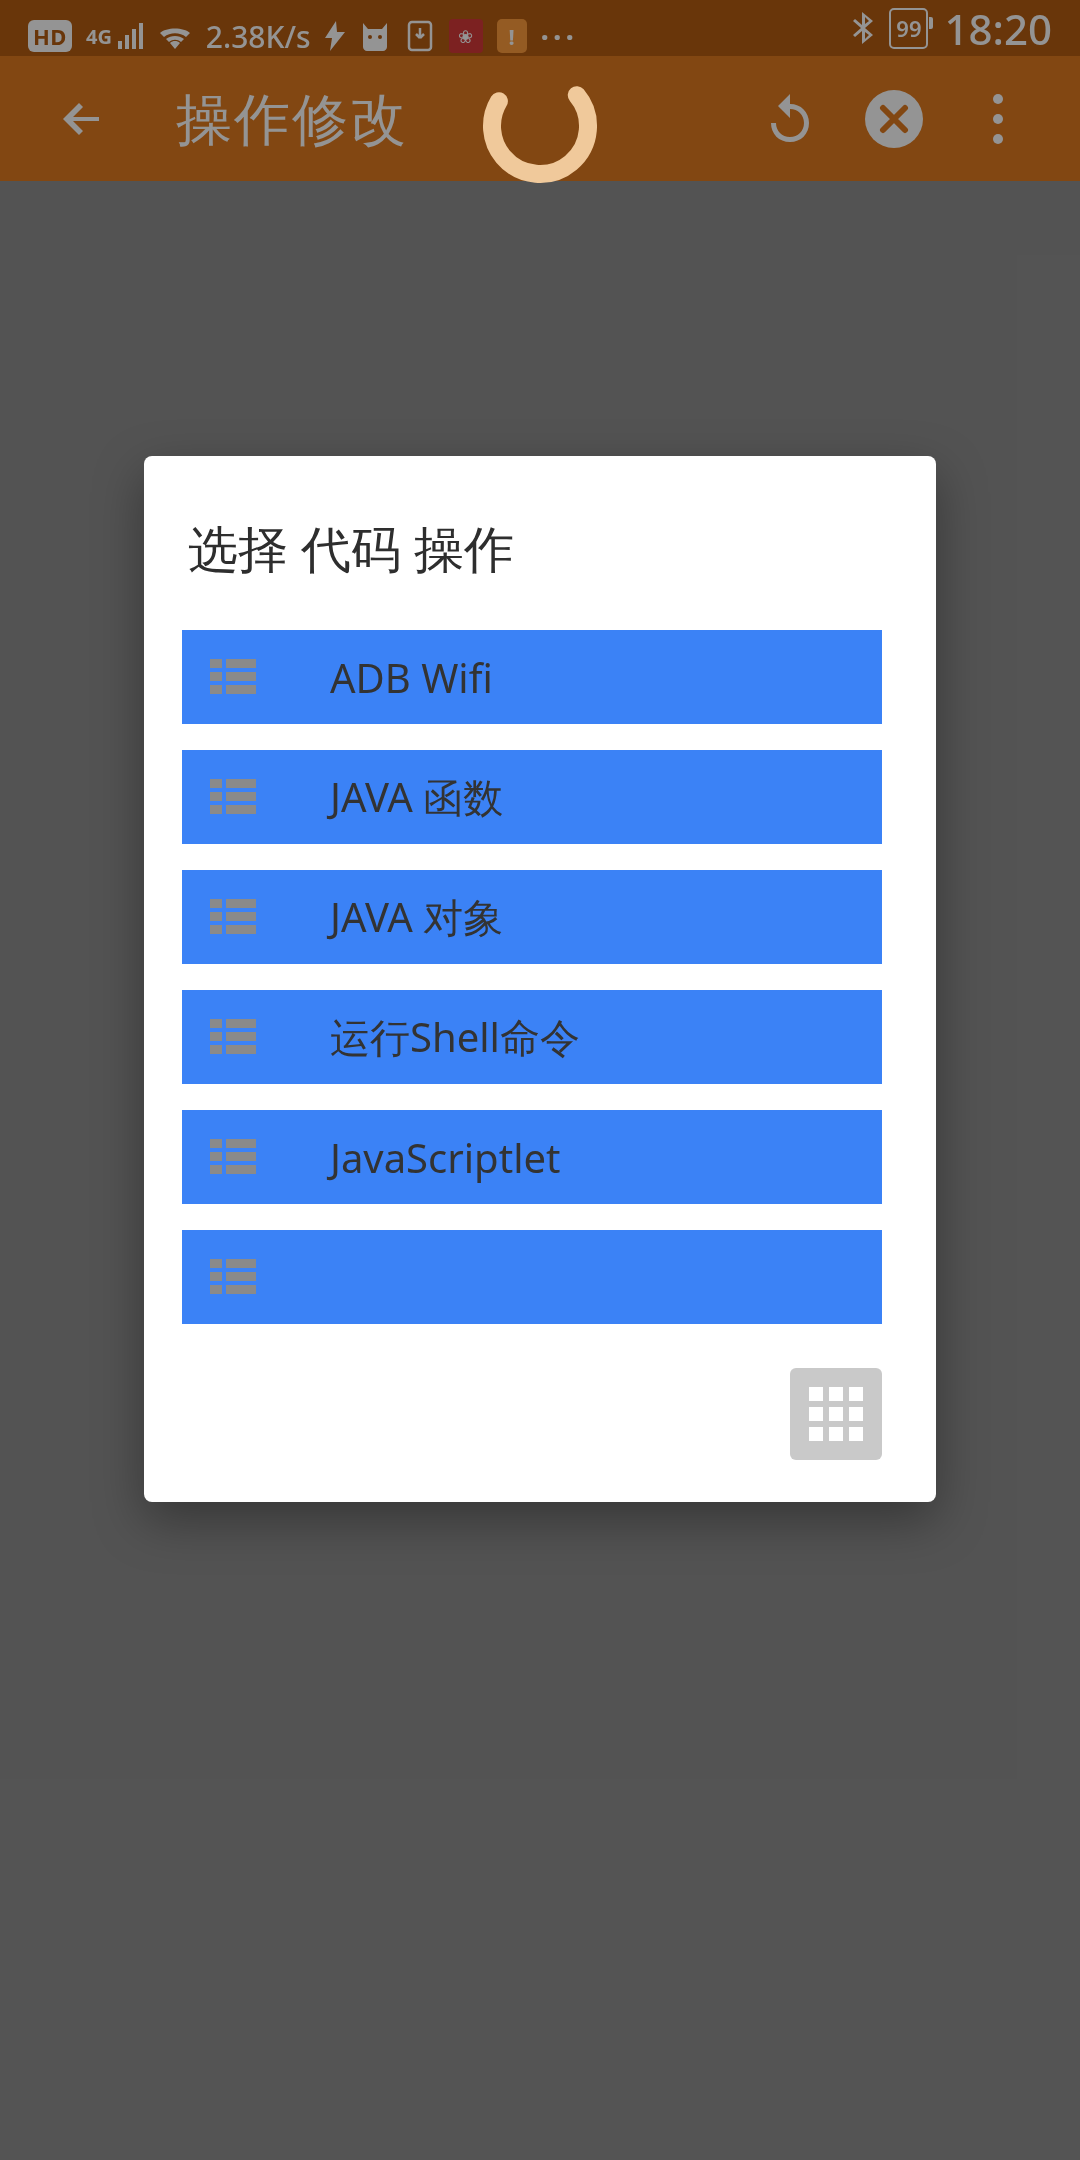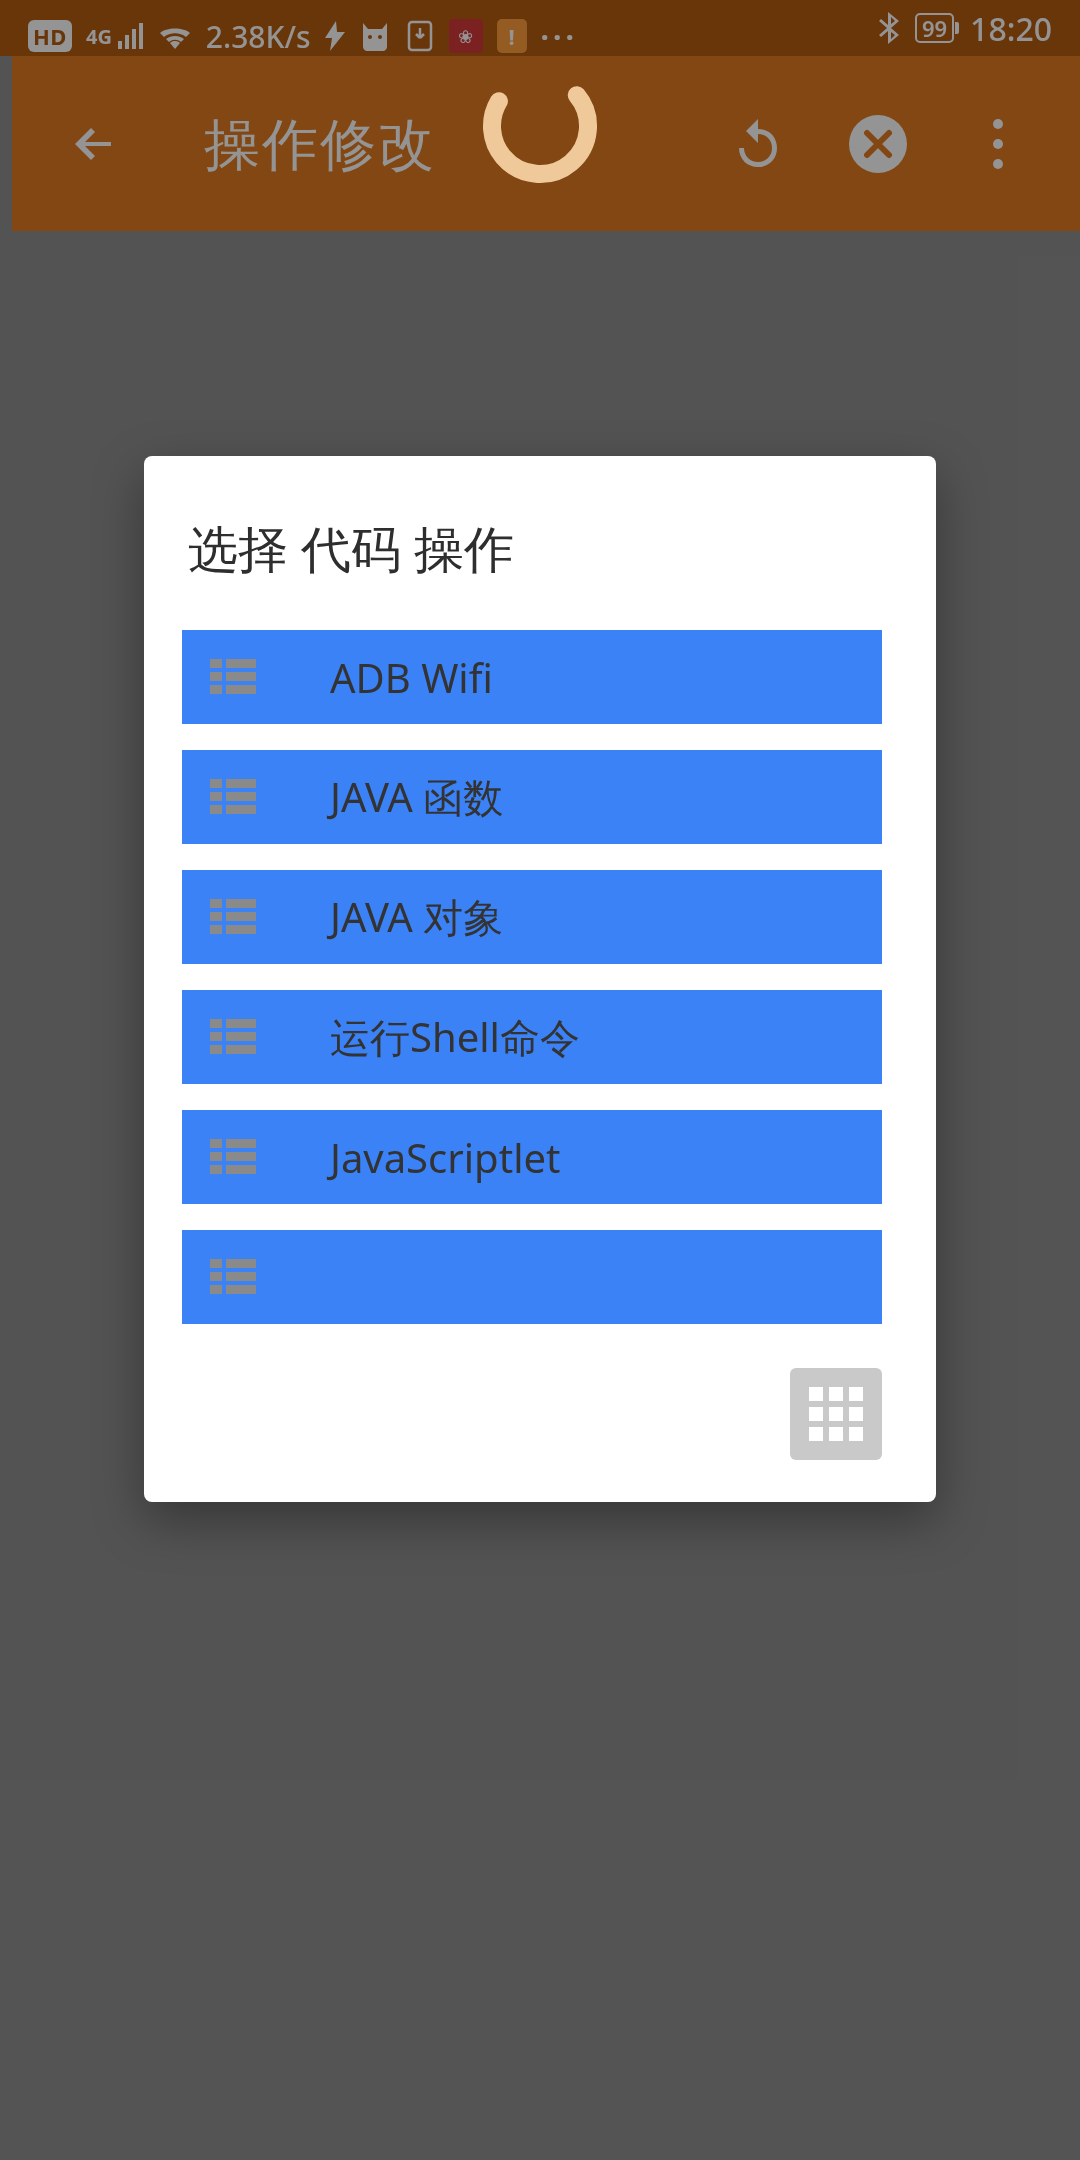--- a/index.html
+++ b/index.html
@@ -14,37 +14,36 @@
   }
   .status-left { display: flex; align-items: center; gap: 14px; margin-top: 16px; }
   .status-right { margin-left: auto; display: flex; align-items: center; gap: 16px; }
   .hd-badge {
     background: #fff; color: #b65d12; border-radius: 6px; padding: 1px 5px;
     font-size: 22px; font-weight: 700; letter-spacing: 0.5px;
   }
   .status-icon { display: inline-flex; }
   .battery-box {
     display: inline-flex; align-items: center; border: 2.5px solid #fff;
-    border-radius: 5px; padding: 0 5px; height: 30px; position: relative;
+    border-radius: 5px; padding: 0 5px; height: 41px; position: relative;
   }
   .battery-box::after {
     content: ""; position: absolute; right: -7px; top: 7px; width: 4px; height: 12px;
     background: #fff; border-radius: 0 2px 2px 0;
   }
   .red-sq { width: 34px; height: 34px; background: #d63a3a; border-radius: 4px;
             display:flex; align-items:center; justify-content:center; font-size:18px;}
   .orange-sq { width: 30px; height: 34px; background: #ff9e3d; border-radius: 5px;
                display:flex; align-items:center; justify-content:center; color:#fff; font-size:22px; font-weight:700;}
 
   
   .app-bar {
-    position: absolute; top: 56px; left: 12px; right: 0; height: 175px;
+    position: absolute; top: 56px; left: 0; right: 0; height: 125px;
     background: #e17b1f; display: flex; align-items: center; padding: 0 44px;
     color: #fff;
-    gap: 16px;
   }
   .app-bar .title { font-size: 56px; font-weight: 400; margin-left: 56px; letter-spacing: 2px; }
   .app-bar .spacer { flex: 1; }
   .app-bar .ab-btn { width: 76px; height: 76px; display: flex; align-items: center; justify-content: center; margin-left: 28px; }
   .close-circle {
     width: 58px; height: 58px; border-radius: 50%; background: #fff;
     display: flex; align-items: center; justify-content: center; color: #e17b1f;
     font-size: 38px; font-weight: 700;
   }
   .dots { display: flex; flex-direction: column; gap: 10px; }
@@ -132,21 +131,21 @@
   </div>
   <div class="status-right">
     <span class="status-icon">
       <svg width="20" height="32" viewBox="0 0 20 32">
           <path d="M9 0v13L2 7 0 9l8 7-8 7 2 2 7-6v13l11-9-8-7 8-7L9 0zm3 5l4 4-4 3V5zm0 15l4 3-4 4v-7z" fill="#fff"></path>
         </svg>
     </span>
     <span class="battery-box">
       <span style="font-size:22px; font-weight:600;">99</span>
     </span>
-    <span style="font-size:32px;">18:20</span>
+    <span style="font-size:42px;">18:20</span>
   </div>
 </div>
 
 <div class="app-bar">
   <span class="ab-btn" style="margin-left:0;">
     <svg width="50" height="50" viewBox="0 0 50 50">
         <path d="M42 23H16l10-10-4-4L6 25l16 16 4-4-10-10h26v-4z" fill="#fff"></path>
       </svg>
   </span>
   <span class="title">操作修改</span>

